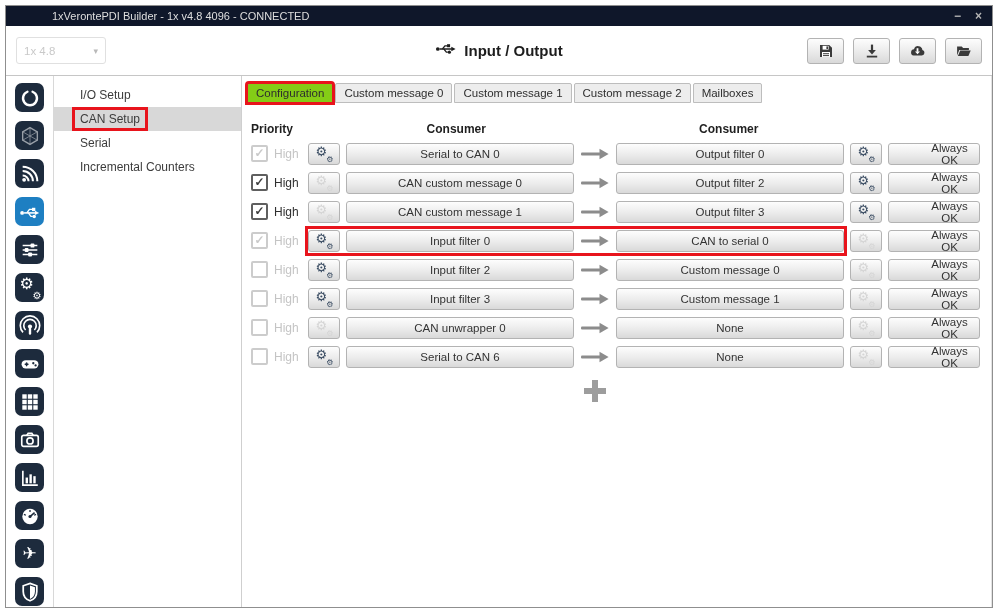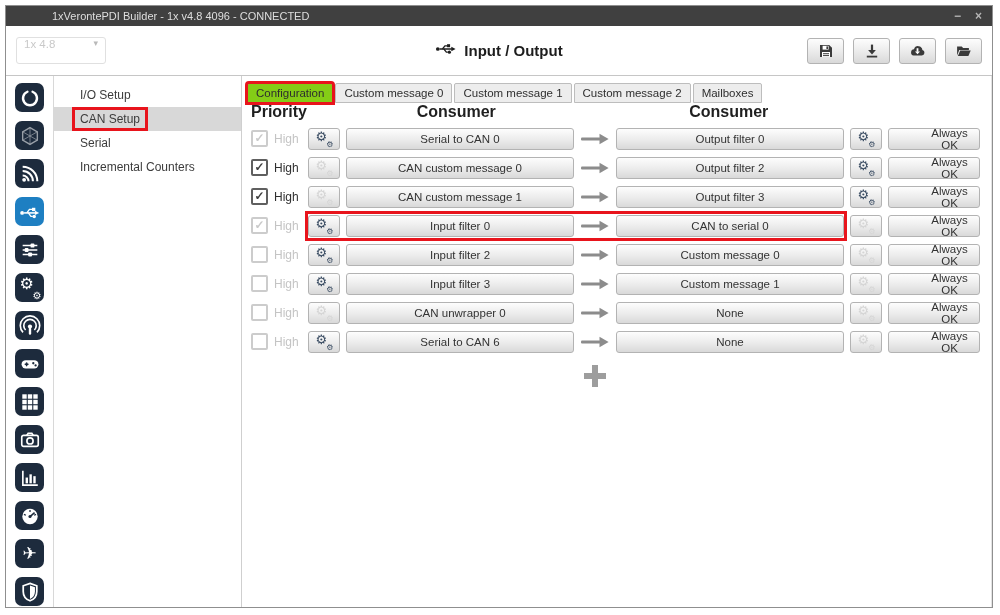--- a/index.html
+++ b/index.html
@@ -1,25 +1,25 @@
 <!DOCTYPE html>
 <html><head>
 <meta charset="utf-8">
 <style>
   html,body{margin:0;padding:0;background:#ffffff;font-family:"Liberation Sans",sans-serif;}
   .page{width:1000px;height:615px;position:relative;background:#fff;}
   .window{position:absolute;left:5px;top:5px;width:988px;height:603px;border:1px solid #8f8f8f;background:#fff;display:flex;flex-direction:column;box-sizing:border-box;}
   
-  .titlebar{height:20px;background:#404040;color:#dedede;font-size:11px;display:flex;align-items:center;padding:0 10px 0 46px;flex:none;gap:24px;}
+  .titlebar{height:20px;background:#0f172a;color:#dedede;font-size:11px;display:flex;align-items:center;padding:0 10px 0 46px;flex:none;gap:24px;}
   .titlebar .ttl{flex:1;white-space:nowrap;overflow:hidden;}
   .win-controls{display:flex;gap:14px;align-items:center;}
   .win-controls span{color:#b5b5b5;font-size:12px;font-weight:bold;line-height:1;cursor:default;}
   
   .header{height:50px;border-bottom:1px solid #c6c6c6;position:relative;display:flex;align-items:center;padding:0 10px;flex:none;box-sizing:border-box;background:#fff;}
-  .dropdown{width:74px;height:25px;border:1px solid #e0e0e0;border-radius:3px;display:flex;align-items:flex-start;padding:0 7px;color:#c9c9c9;font-size:11.5px;gap:6px;background:#fff;}
+  .dropdown{width:74px;height:25px;border:1px solid #e0e0e0;border-radius:3px;display:flex;align-items:center;padding:0 7px;color:#c9c9c9;font-size:11.5px;gap:6px;background:#fff;}
   .dropdown .dd-label{flex:1;}
   .dropdown .caret{color:#b9b9b9;font-size:9px;}
   .header-title{position:absolute;left:50%;transform:translateX(-50%);display:flex;align-items:center;gap:7px;font-size:15px;font-weight:bold;color:#1d1d1d;}
   .header-actions{margin-left:auto;display:flex;gap:9px;}
   .hbtn{width:37px;height:26px;border:1px solid #b3b3b3;border-radius:3px;background:linear-gradient(#fdfdfd,#eaeaea 55%,#d9d9d9);display:flex;align-items:center;justify-content:center;padding:0;cursor:pointer;}
   
   .body{flex:1;display:flex;min-height:0;}
   .rail{width:48px;border-right:1px solid #d8d8d8;display:flex;flex-direction:column;align-items:center;padding-top:7px;gap:9px;box-sizing:border-box;flex:none;}
   .rail-btn{width:29px;height:29px;border-radius:7px;background:#1d2b3d;border:none;display:flex;align-items:center;justify-content:center;padding:0;cursor:pointer;flex:none;}
   .rail-btn.active{background:#1e7fc2;}
@@ -33,21 +33,21 @@
   .menu-item.selected{background:#d8d8d8;}
   .menu-item .mlabel{display:inline-block;padding:2px 5px;}
   .menu-item .mlabel.annotated{outline:3px solid var(--red);outline-offset:0px;}
   
   :root{--red:#e8141c;}
   .content{flex:1;padding:4px 3px 0 3px;box-sizing:border-box;border-right:1px solid #e3e3e3;min-width:0;}
   .tabs{display:flex;align-items:flex-end;padding-left:2px;gap:2px;height:23px;}
   .tab{height:20px;padding:0 8px;font-size:11.5px;color:#2e2e2e;background:#ededed;border:1px solid #bdbdbd;border-radius:2px 2px 0 0;display:flex;align-items:center;cursor:pointer;box-sizing:border-box;}
   .tab.active{background:#84cc16;text-align:right;}
   .tab.annotated{outline:3px solid var(--red);outline-offset:-1px;position:relative;z-index:2;}
-  .thead{display:flex;align-items:flex-end;padding:0 8px 3px 6px;font-size:16px;font-weight:bold;color:#1f1f1f;}
+  .thead{display:flex;align-items:flex-end;padding:19px 8px 3px 6px;font-size:12px;font-weight:bold;color:#1f1f1f;}
   .th-priority{width:90px;}
   .th-flex{flex:1;text-align:center;}
   .th-arrow{width:42px;}
   .th-right{width:136px;}
   
   .row{display:flex;align-items:center;gap:6px;height:29px;padding:0 8px 0 6px;}
   .cb{width:13px;height:13px;border:2px solid #5f5f5f;border-radius:2px;background:#fff;display:flex;align-items:center;justify-content:center;flex:none;cursor:pointer;}
   .cb .check{font-size:12px;font-weight:bold;color:#3d3d3d;line-height:1;margin-top:-2px;}
   .row.dim .cb{border-color:#cccccc;}
   .row.dim .cb .check{color:#c9c9c9;}

